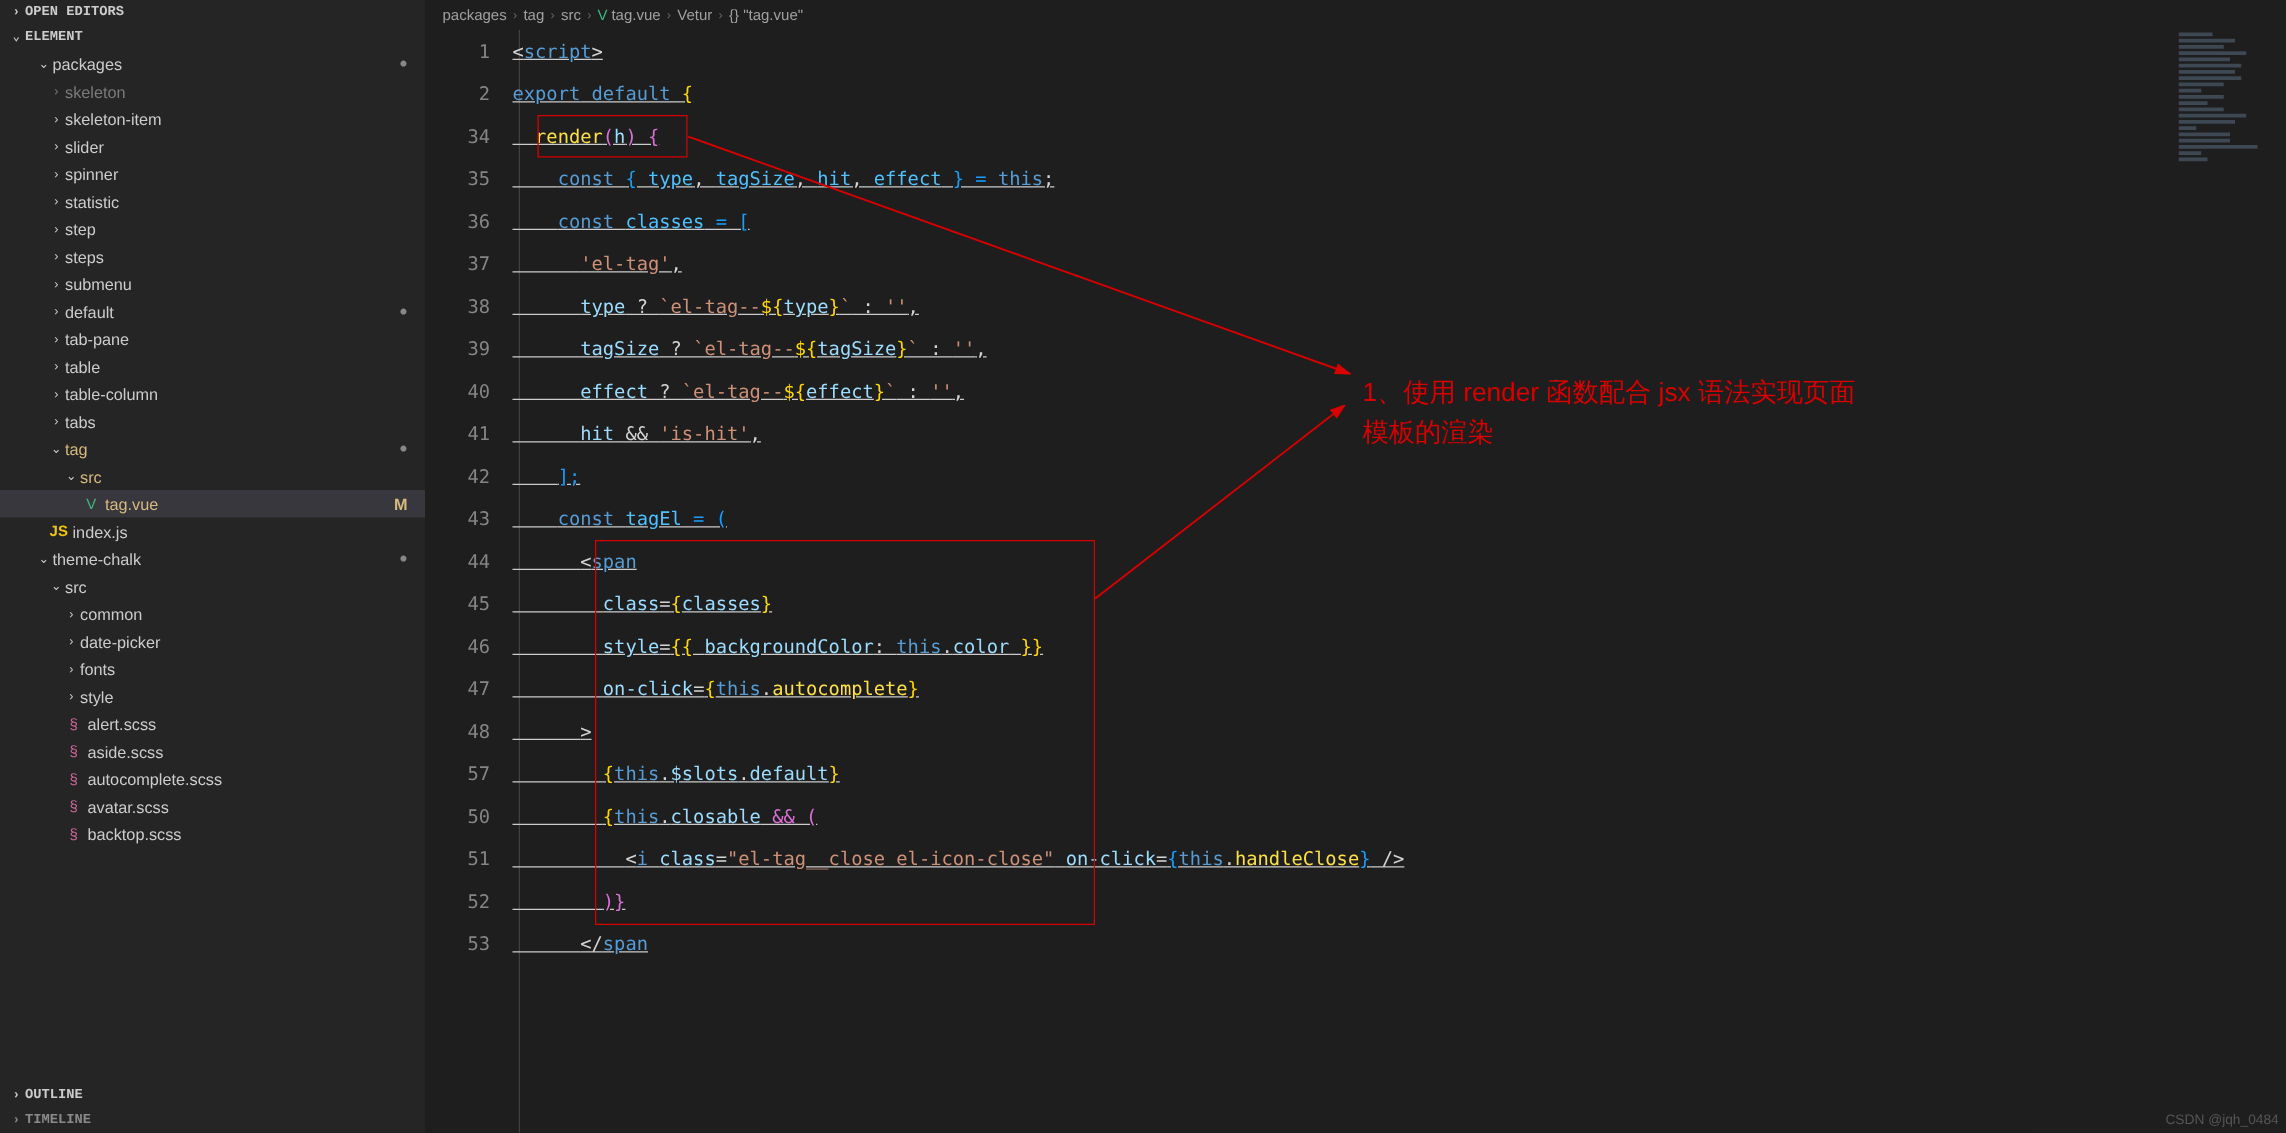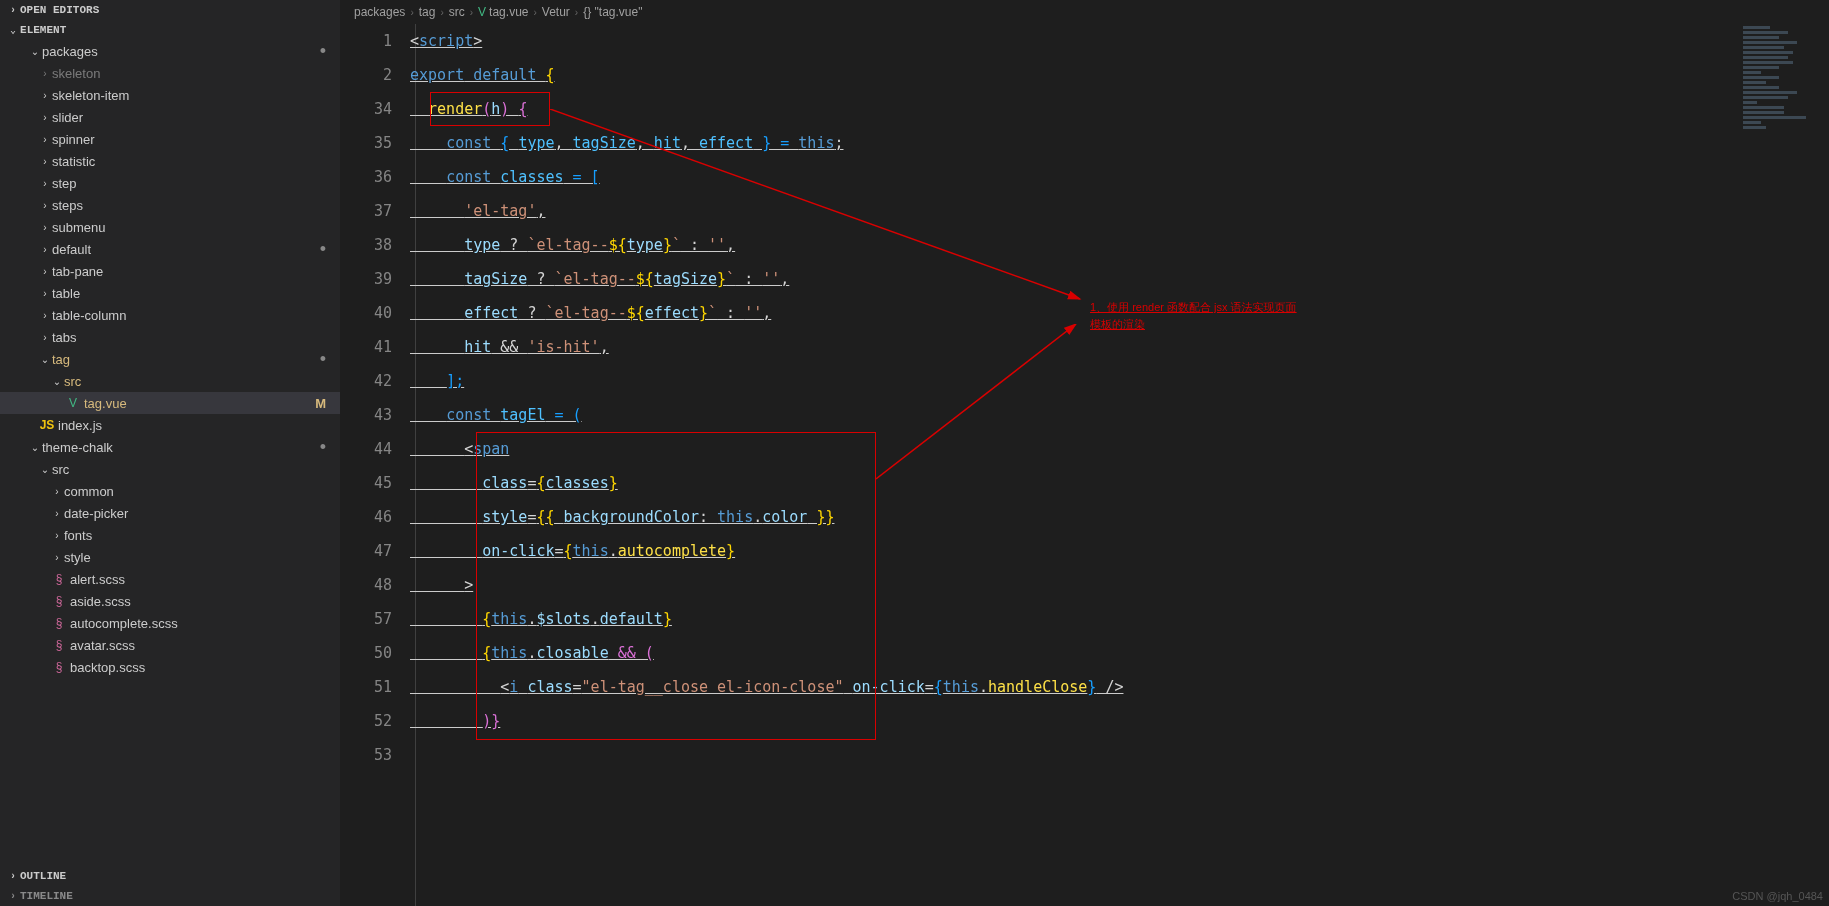--- a/index.html
+++ b/index.html
@@ -23,21 +23,21 @@
 .breadcrumb .sep { margin:0 5px; color:#666; font-size:10px; }
 .breadcrumb .crumb { display:flex; align-items:center; gap:3px; }
 .editor { flex:1; display:flex; position:relative; overflow:hidden; }
 .gutter { width:70px; text-align:right; padding-right:18px; color:#858585; font-family:Consolas,monospace; font-size:15px; user-select:none; }
 .gutter .ln { height:34px; line-height:34px; }
 .fold-line { position:absolute; left:75px; top:0; bottom:0; width:1px; background:#404040; }
 .code { flex:1; font-family:Consolas,monospace; font-size:15px; position:relative; }
 .code-line { height:34px; line-height:34px; white-space:pre;text-decoration:underline; }
 .tok-tag{color:#569cd6}.tok-kw{color:#569cd6}.tok-fn{color:#fde047}.tok-var{color:#9cdcfe}.tok-str{color:#ce9178}.tok-pun{color:#d4d4d4}.tok-prop{color:#9cdcfe}.tok-const{color:#4fc1ff}.tok-this{color:#569cd6}.tok-brace{color:#ffd700}.tok-brace2{color:#da70d6}.tok-brace3{color:#179fff}
 .redbox{position:absolute;border:1.5px solid #d90000;pointer-events:none;}
-.annotation{position:absolute;color:#d90000;font-family:'Microsoft YaHei',sans-serif;font-size:11px;line-height:1.5;text-decoration:underline;}
+.annotation{position:absolute;color:#d90000;font-family:'Microsoft YaHei',sans-serif;font-size:21px;line-height:1.5;}
 svg.arrow{position:absolute;pointer-events:none;}
 .minimap{position:absolute;right:0;top:0;width:90px;height:200px;background:#1e1e1e;opacity:0.7;}
 .minimap .mline{height:3px;margin:2px 4px;background:#4a5a6a;}
 .watermark{position:absolute;right:6px;bottom:4px;color:#555;font-size:11px;font-family:sans-serif;}
 </style>
 </head>
 <body>
 
 <div class="app">
   <div class="sidebar">
@@ -241,20 +241,21 @@
 <div class="code-line">    <span class="tok-kw">const </span><span class="tok-const">tagEl</span><span class="tok-brace3"> = (</span></div>
 <div class="code-line">      <span class="tok-pun">&lt;</span><span class="tok-tag">span</span></div>
 <div class="code-line">        <span class="tok-prop">class</span><span class="tok-pun">=</span><span class="tok-brace">{</span><span class="tok-var">classes</span><span class="tok-brace">}</span></div>
 <div class="code-line">        <span class="tok-prop">style</span><span class="tok-pun">=</span><span class="tok-brace">{{ </span><span class="tok-var">backgroundColor</span><span class="tok-pun">: </span><span class="tok-this">this</span><span class="tok-pun">.</span><span class="tok-var">color</span><span class="tok-brace"> }}</span></div>
 <div class="code-line">        <span class="tok-prop">on-click</span><span class="tok-pun">=</span><span class="tok-brace">{</span><span class="tok-this">this</span><span class="tok-pun">.</span><span class="tok-fn">autocomplete</span><span class="tok-brace">}</span></div>
 <div class="code-line">      <span class="tok-pun">&gt;</span></div>
 <div class="code-line">        <span class="tok-brace">{</span><span class="tok-this">this</span><span class="tok-pun">.</span><span class="tok-var">$slots</span><span class="tok-pun">.</span><span class="tok-var">default</span><span class="tok-brace">}</span></div>
 <div class="code-line">        <span class="tok-brace">{</span><span class="tok-this">this</span><span class="tok-pun">.</span><span class="tok-var">closable</span><span class="tok-brace2"> &amp;&amp; (</span></div>
 <div class="code-line">          <span class="tok-pun">&lt;</span><span class="tok-tag">i</span><span> </span><span class="tok-prop">class</span><span class="tok-pun">=</span><span class="tok-str">"el-tag__close el-icon-close"</span><span> </span><span class="tok-prop">on-click</span><span class="tok-pun">=</span><span class="tok-brace3">{</span><span class="tok-this">this</span><span class="tok-pun">.</span><span class="tok-fn">handleClose</span><span class="tok-brace3">}</span><span class="tok-pun"> /&gt;</span></div>
 <div class="code-line">        <span class="tok-brace2">)}</span></div>
+<div class="code-line">      <span class="tok-pun">&lt;/</span><span class="tok-tag">span</span></div>
       </div>
 
       <div class="redbox" style="left:90px;top:68px;width:120px;height:34px;"></div>
       <div class="redbox" style="left:136px;top:408px;width:400px;height:308px;"></div>
 
       <svg class="arrow" style="left:210px;top:85px;" width="540" height="200">
         <defs>
             <marker id="ah1" markerWidth="10" markerHeight="10" refX="8" refY="3" orient="auto">
               <path d="M0,0 L0,6 L9,3 z" fill="#d90000"></path>
             </marker>

